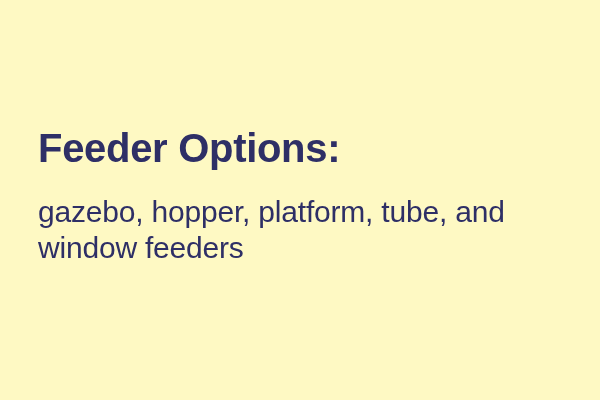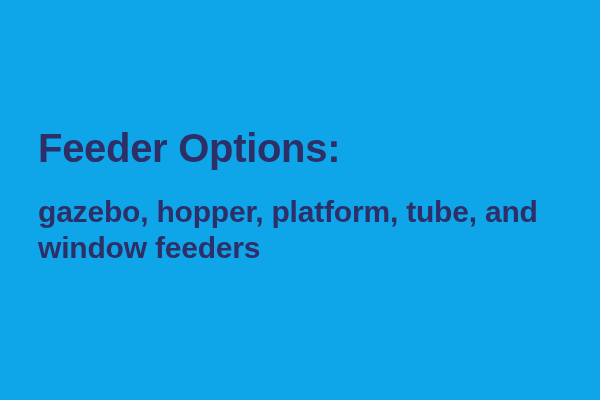--- a/index.html
+++ b/index.html
@@ -15,21 +15,21 @@
     background: #a5cca6;
     font-family: "Liberation Sans", sans-serif;
     -webkit-font-smoothing: antialiased;
   }
 
   .card {
     position: relative;
     box-sizing: border-box;
     width: 600px;
     height: 400px;
-    background: #0ea5e9;
+    background: #fef9c3;
     padding: 12px;
   }
 
   .text-block {
     position: absolute;
     left: 38px;
     top: 124px;
     width: 534px;
   }
 
@@ -41,21 +41,21 @@
     letter-spacing: -0.3px;
     color: #2e2f66;
     white-space: nowrap;
   }
 
   .subhead {
     margin: 0;
     padding-top: 22px;
     font-size: 30px;
     line-height: 36px;
-    font-weight: 700;
+    font-weight: 400;
     letter-spacing: -0.2px;
     color: #2e2f66;
     max-width: 532px;
   }
 </style>
 </head>
 <body>
 
 <div class="card">
   <div class="text-block">

